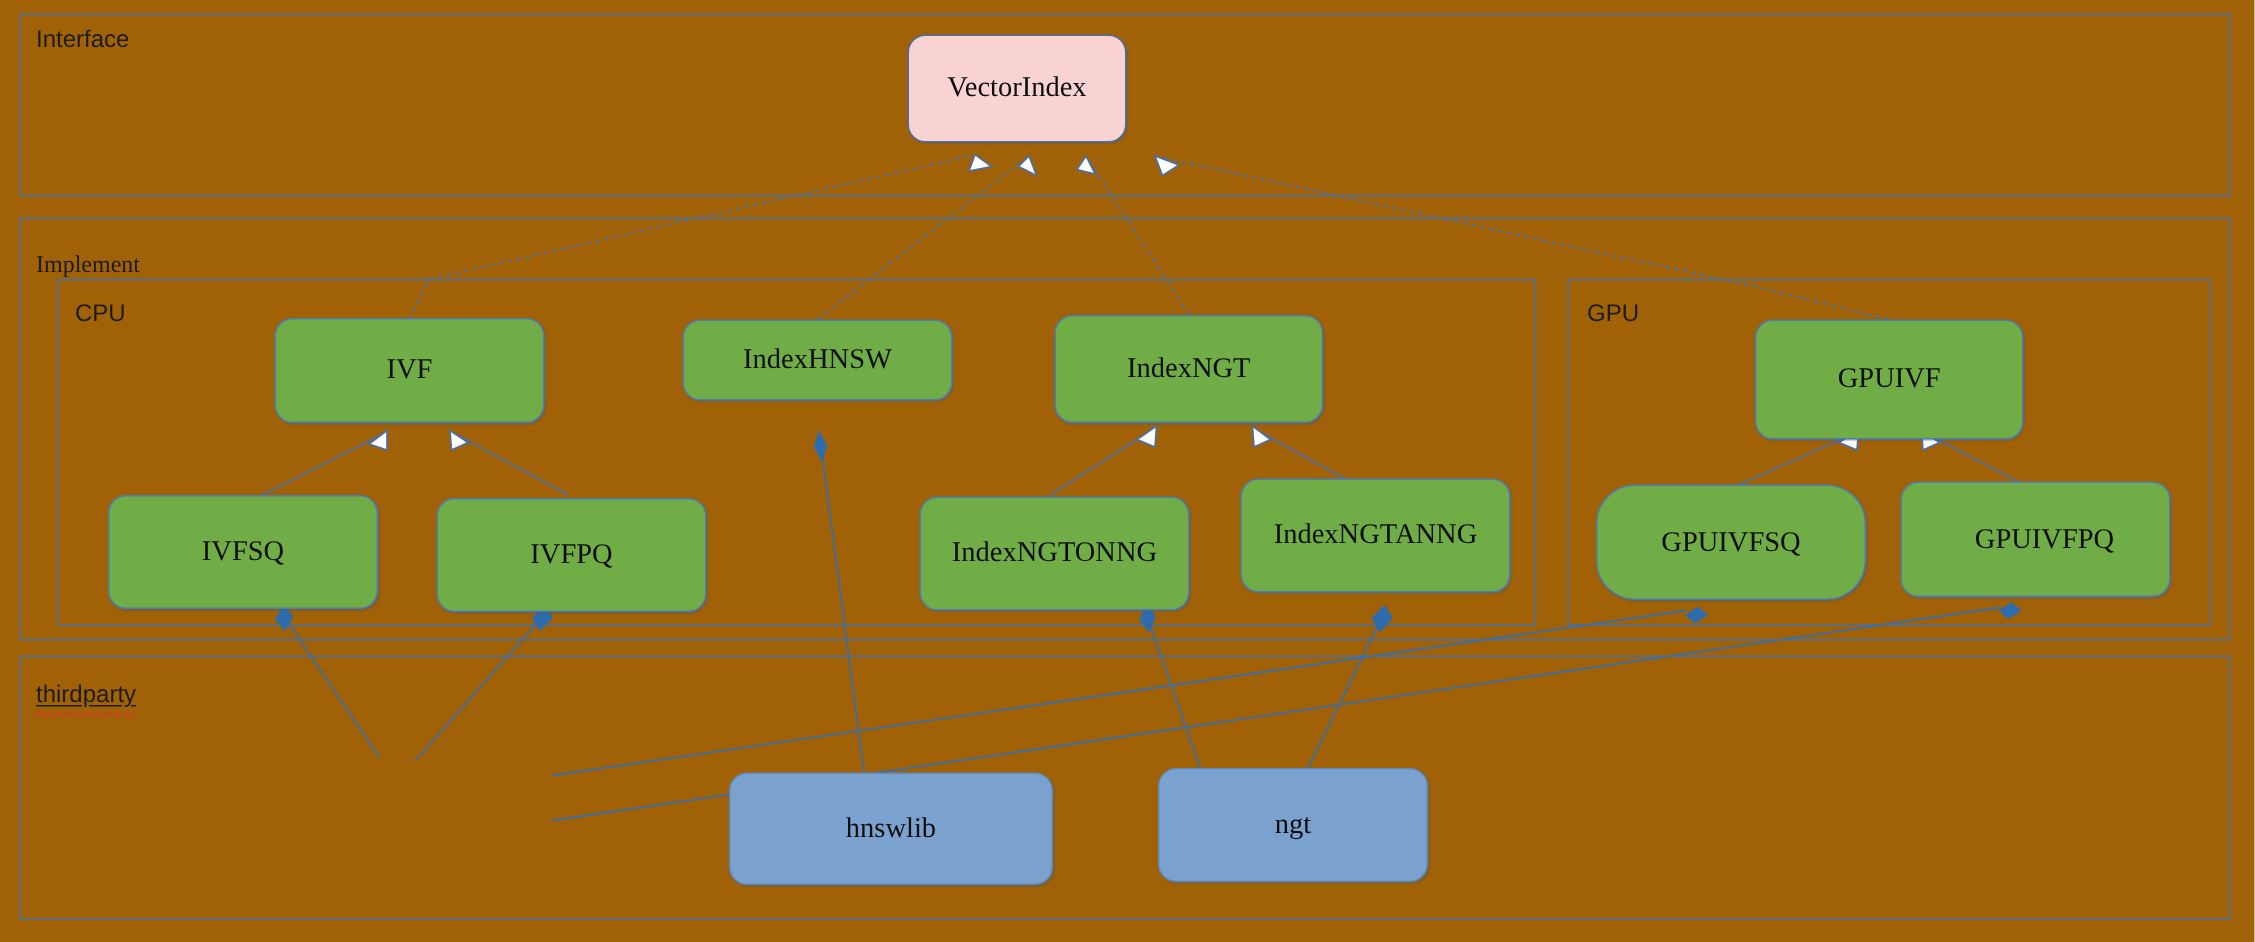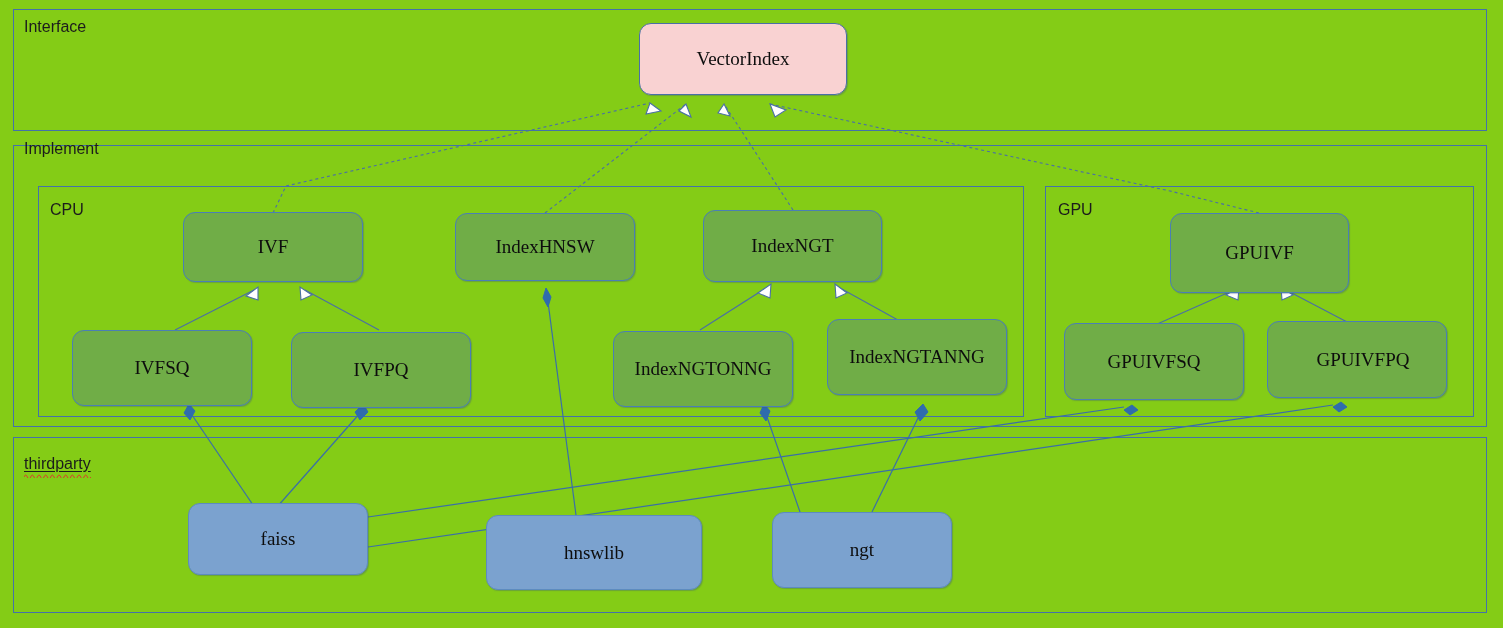--- a/index.html
+++ b/index.html
@@ -4,21 +4,21 @@
 <style>
   html, body {
     margin: 0;
     padding: 0;
     background: #ffffff;
   }
   #canvas {
     position: relative;
     width: 1503px;
     height: 628px;
-    background: #84cc16;
+    background: #a16207;
     overflow: hidden;
     font-family: "Liberation Sans", sans-serif;
   }
 
   
   .group {
     position: absolute;
     border: 1px solid #4472a8;
     background: transparent;
     box-sizing: border-box;
@@ -109,21 +109,21 @@
 </style>
 </head>
 <body>
 
 <div id="canvas">
 
   <div class="group" style="left:13px; top:9px; width:1474px; height:122px;"></div>
   <div class="group-label" style="left:24px; top:19px;">Interface</div>
 
   <div class="group" style="left:13px; top:145px; width:1474px; height:282px;"></div>
-  <div class="group-label" style="left:24px; top:141px;">Implement</div>
+  <div class="group-label" style="left:24px; top:169px;font-family:Liberation Serif, serif;">Implement</div>
 
   <div class="group" style="left:38px; top:186px; width:986px; height:231px;"></div>
   <div class="group-label" style="left:50px; top:202px;">CPU</div>
 
   <div class="group" style="left:1045px; top:186px; width:429px; height:231px;"></div>
   <div class="group-label" style="left:1058px; top:202px;">GPU</div>
 
   <div class="group" style="left:13px; top:437px; width:1474px; height:176px;"></div>
   <div class="group-label misspelled" style="left:24px; top:456px;">
     <span>thirdparty</span>
@@ -199,32 +199,31 @@
     <g>
       <path class="comp-line" d="M800,512 L766,414"></path>
       <polygon class="solid-diamond" points="764,404 770,411 766,421 760,413"></polygon>
     </g>
     <g>
       <path class="comp-line" d="M872,512 L920,414"></path>
       <polygon class="solid-diamond" points="923,404 928,412 920,421 915,412"></polygon>
     </g>
   </svg>
 
-  <div class="node iface" style="left:639px; top:23px; width:208px; height:72px;">VectorIndex</div>
+  <div class="node iface" style="left:605px; top:23px; width:146px; height:72px;">VectorIndex</div>
 
   <div class="node impl" style="left:183px; top:212px; width:180px; height:70px;">IVF</div>
-  <div class="node impl" style="left:455px; top:213px; width:180px; height:68px;">IndexHNSW</div>
+  <div class="node impl" style="left:455px; top:213px; width:180px; height:54px;">IndexHNSW</div>
   <div class="node impl" style="left:703px; top:210px; width:179px; height:72px;">IndexNGT</div>
 
   <div class="node impl" style="left:72px; top:330px; width:180px; height:76px;">IVFSQ</div>
   <div class="node impl" style="left:291px; top:332px; width:180px; height:76px;text-align:center;">IVFPQ</div>
   <div class="node impl" style="left:613px; top:331px; width:180px; height:76px;">IndexNGTONNG</div>
   <div class="node impl" style="left:827px; top:319px; width:180px; height:76px;">IndexNGTANNG</div>
 
   <div class="node impl" style="left:1170px; top:213px; width:179px; height:80px;">GPUIVF</div>
-  <div class="node impl" style="left:1064px; top:323px; width:180px; height:77px;">GPUIVFSQ</div>
+  <div class="node impl" style="left:1064px; top:323px; width:180px; height:77px;border-radius:26px;">GPUIVFSQ</div>
   <div class="node impl" style="left:1267px; top:321px; width:180px; height:77px;padding-left:12px;">GPUIVFPQ</div>
 
-  <div class="node tp" style="left:188px; top:503px; width:180px; height:72px;">faiss</div>
   <div class="node tp" style="left:486px; top:515px; width:216px; height:75px;">hnswlib</div>
   <div class="node tp" style="left:772px; top:512px; width:180px; height:76px;">ngt</div>
 
 </div>
 
 </body></html>

